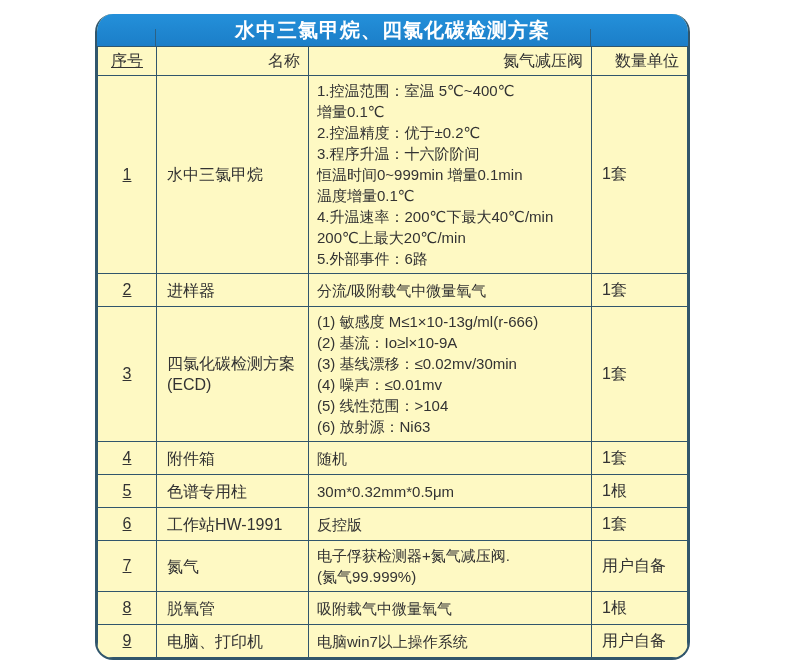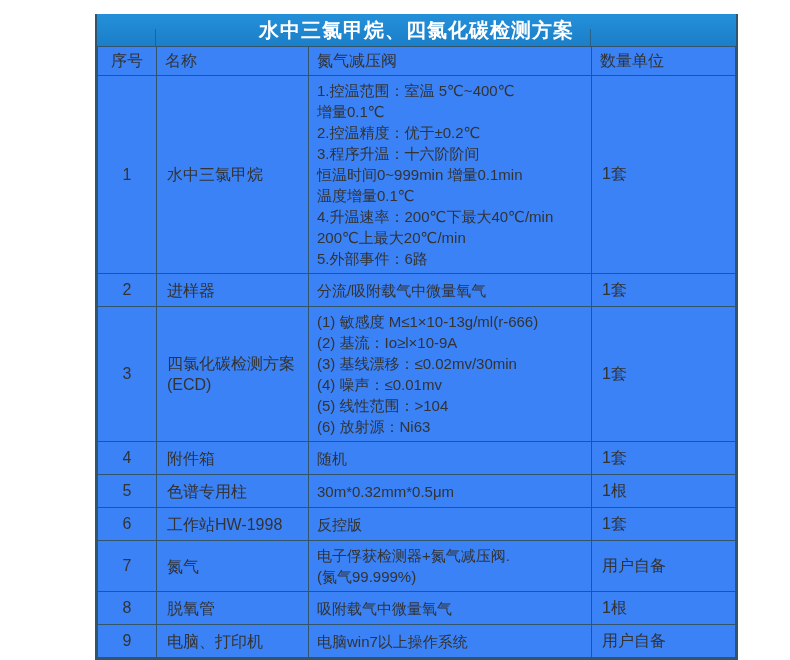--- a/index.html
+++ b/index.html
@@ -2,25 +2,25 @@
 <html lang="zh"><head>
 <meta charset="utf-8">
 <style>
   html,body{margin:0;padding:0;}
   body{
     width:790px;height:660px;overflow:hidden;background:#ffffff;
     font-family:"Liberation Sans","DejaVu Sans",sans-serif;
     color:#333333;
   }
   .card{
-    position:absolute;left:95px;top:14px;width:643px;
+    position:absolute;left:95px;top:14px;width:595px;
     box-sizing:border-box;
     border:2px solid #31566c;border-top:none;
-    border-radius:0;overflow:hidden;
-    background:#3b82f6;
+    border-radius:18px;overflow:hidden;
+    background:#fef9c3;
   }
   .title-band{
     position:relative;height:32px;
     background:linear-gradient(180deg,#2490da 0%,#1b7ec8 100%);
     display:flex;align-items:center;justify-content:center;
   }
   .title-band .title{
     color:#ffffff;font-size:20px;font-weight:bold;letter-spacing:1px;
   }
   .band-divider{
@@ -37,22 +37,22 @@
   col.c-spec{width:283px;}
   col.c-qty{width:auto;}
   th,td{
     border:1px solid #31566c;
     vertical-align:middle;
     font-weight:normal;
     padding:2px 8px;
     box-sizing:border-box;
   }
   thead th{height:29px;}
-  th.h-no, td.no{text-align:center;padding:2px 2px;}
-  th{text-align:left;}
+  th.h-no, td.no{text-align:center;padding:2px 2px;text-decoration:underline;}
+  th{text-align:right;}
   td.name{padding:2px 4px 2px 10px;line-height:21px;}
   td.spec{padding:4px 6px 4px 8px;}
   td.qty{padding:2px 4px 2px 10px;}
   .spec-line{line-height:21px;font-size:15px;white-space:normal;}
   tr.r-single td{height:33px;}
   tr.r-two td{height:45px;}
   tr.r-big1 td{height:186px;}
   tr.r-big3 td{height:120px;}
 </style>
 </head>
@@ -136,21 +136,21 @@
         <td class="no">5</td>
         <td class="name">色谱专用柱</td>
         <td class="spec">
           <div class="spec-line">30m*0.32mm*0.5μm</div>
         </td>
         <td class="qty">1根</td>
       </tr>
 
       <tr class="r-single">
         <td class="no">6</td>
-        <td class="name">工作站HW-1998</td>
+        <td class="name">工作站HW-1991</td>
         <td class="spec">
           <div class="spec-line">反控版</div>
         </td>
         <td class="qty">1套</td>
       </tr>
 
       <tr class="r-two">
         <td class="no">7</td>
         <td class="name">氮气</td>
         <td class="spec">

